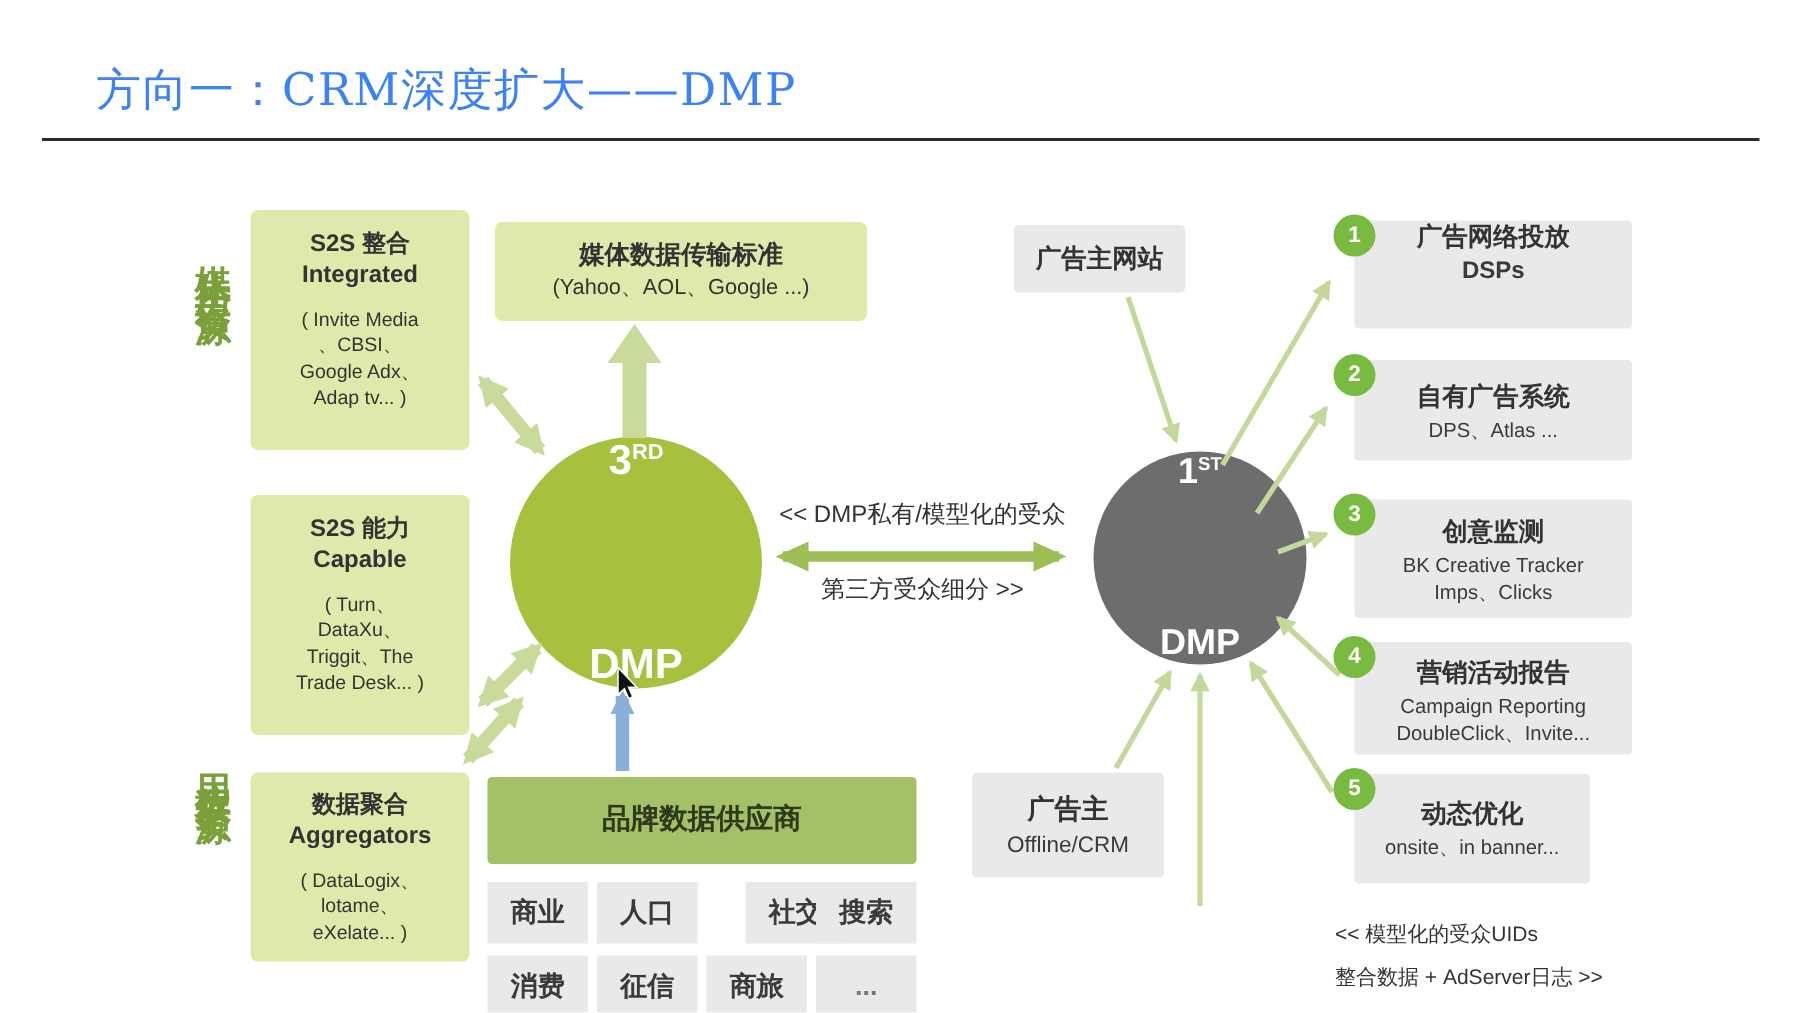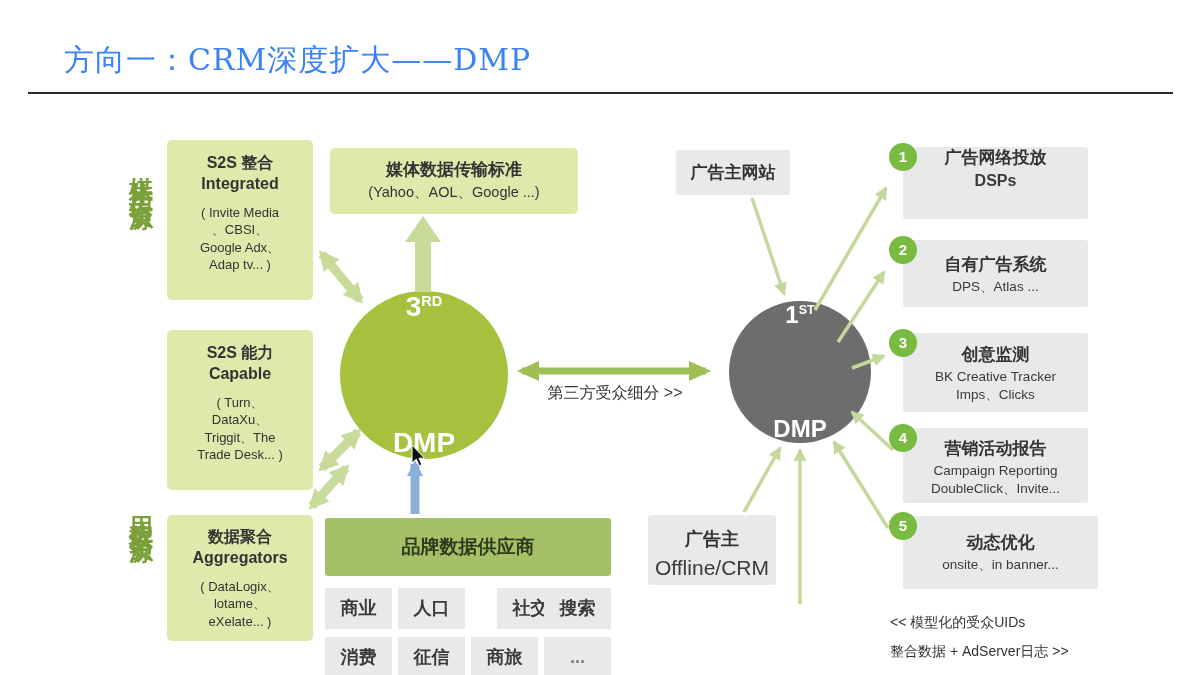--- a/index.html
+++ b/index.html
@@ -74,20 +74,21 @@
 
   <div class="circle c3">
     <div><span>3</span><sup>RD</sup></div>
     <div>DMP</div>
   </div>
   <div class="circle c1">
     <div><span>1</span><sup>ST</sup></div>
     <div>DMP</div>
   </div>
 
+  <div class="exline" style="top:333px;">&lt;&lt; DMP私有/模型化的受众</div>
   <div class="exline" style="top:383px;">第三方受众细分 &gt;&gt;</div>
 
   <div class="box-gray" style="left:676px;top:150px;width:114px;height:45px;line-height:45px;font-weight:bold;font-size:17px;">广告主网站</div>
 
   <div class="num-badge" style="left:889px;top:143px;">1</div>
   <div class="box-gray" style="left:903px;top:147px;width:185px;height:72px;padding-top:0;">
     <div class="rtitle">广告网络投放</div>
     <div class="rsub big">DSPs</div>
   </div>
 
@@ -105,39 +106,39 @@
   </div>
 
   <div class="num-badge" style="left:889px;top:424px;">4</div>
   <div class="box-gray" style="left:903px;top:428px;width:185px;height:75px;padding-top:10px;">
     <div class="rtitle">营销活动报告</div>
     <div class="rsub">Campaign Reporting
 DoubleClick、Invite...</div>
   </div>
 
   <div class="num-badge" style="left:889px;top:512px;">5</div>
-  <div class="box-gray" style="left:903px;top:516px;width:195px;height:73px;padding-top:16px;">
+  <div class="box-gray" style="left:903px;top:516px;width:157px;height:73px;padding-top:16px;">
     <div class="rtitle">动态优化</div>
     <div class="rsub">onsite、in banner...</div>
   </div>
 
   <div class="brand-box">品牌数据供应商</div>
 
   <div class="cell" style="left:325px;top:588px;height:41px;line-height:41px;">商业</div>
   <div class="cell" style="left:398px;top:588px;height:41px;line-height:41px;">人口</div>
   <div class="cell" style="left:497px;top:588px;height:41px;line-height:41px;">社交</div>
   <div class="cell" style="left:544px;top:588px;height:41px;line-height:41px;">搜索</div>
   <div class="cell" style="left:325px;top:637px;height:40px;line-height:40px;">消费</div>
   <div class="cell" style="left:398px;top:637px;height:40px;line-height:40px;">征信</div>
   <div class="cell" style="left:471px;top:637px;height:40px;line-height:40px;">商旅</div>
   <div class="cell" style="left:544px;top:637px;height:40px;line-height:40px;color:#777;">...</div>
 
   <div class="box-gray" style="left:648px;top:515px;width:128px;height:70px;padding-top:13px;">
     <div class="rtitle" style="font-size:18px;">广告主</div>
-    <div class="rsub" style="font-size:21px;">Offline/CRM</div>
+    <div class="rsub" style="font-size:15px;">Offline/CRM</div>
   </div>
 
   <div class="note" style="left:890px;top:614px;">&lt;&lt; 模型化的受众UIDs</div>
   <div class="note" style="left:890px;top:643px;">整合数据 + AdServer日志 &gt;&gt;</div>
 
   <svg class="overlay" width="1200" height="675" viewBox="0 0 1200 675">
     <defs>
       <marker id="ag" markerUnits="userSpaceOnUse" markerWidth="16" markerHeight="16" refX="12" refY="8" orient="auto-start-reverse">
         <path d="M1,1.5 L14,8 L1,14.5 Z" fill="#c5d89c"></path>
       </marker>

